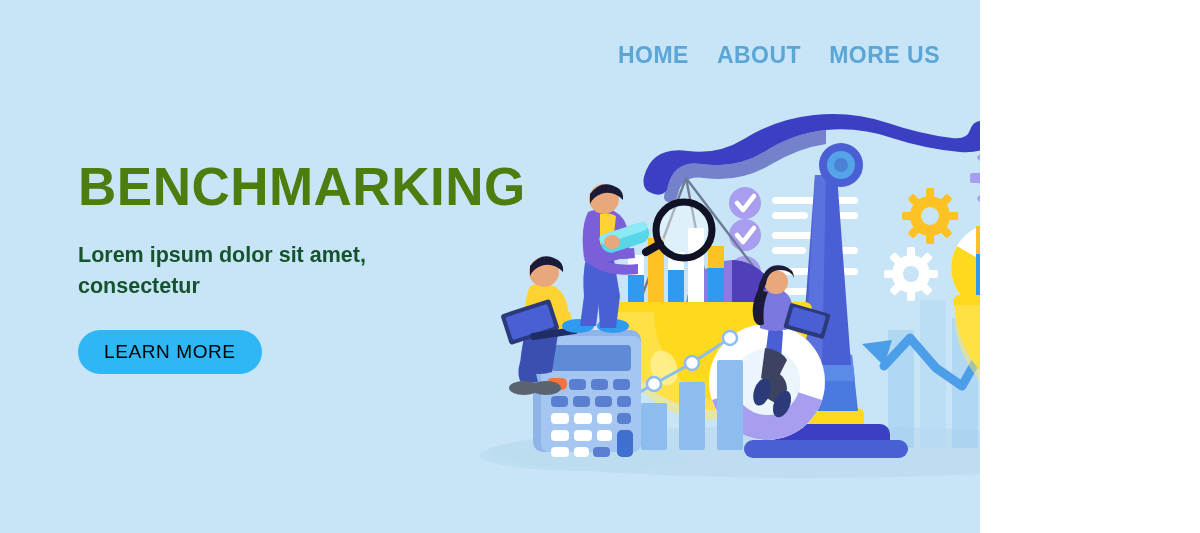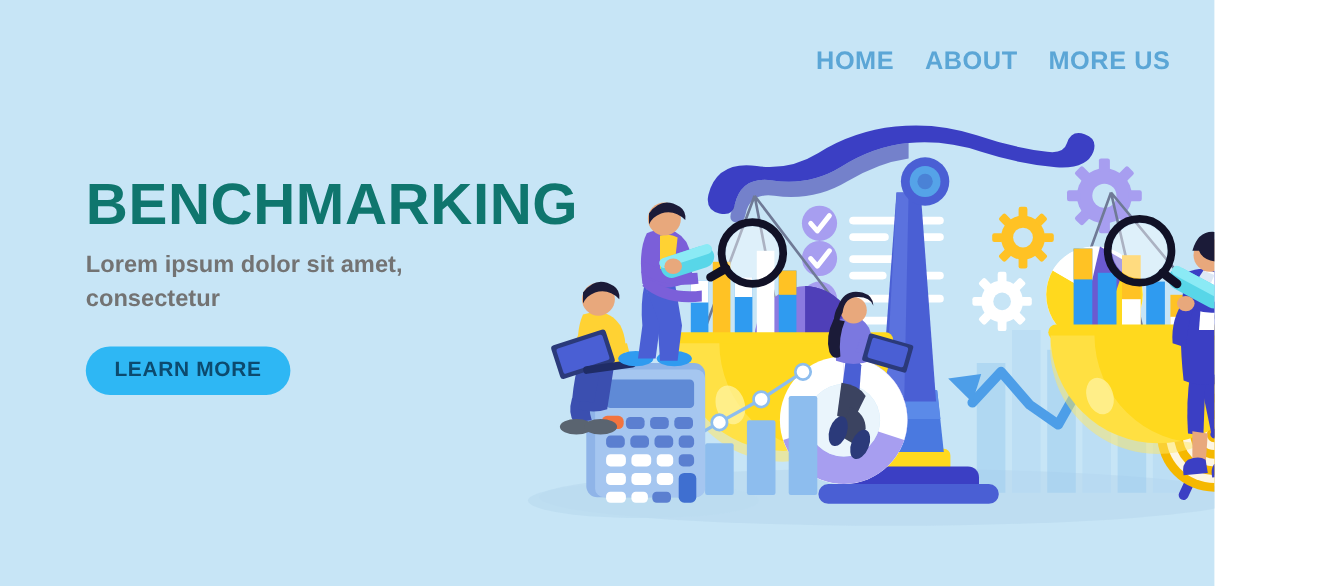--- a/index.html
+++ b/index.html
@@ -4,21 +4,21 @@
 <title>Benchmarking Landing Hero</title>
 <style>
   * { margin:0; padding:0; box-sizing:border-box; }
   html, body {
     width:1200px; height:533px;
     overflow:hidden;
     font-family:"Liberation Sans", sans-serif;
   }
   #stage {
     position:relative;
-    width:1104px; height:533px;
+    width:980px; height:533px;
     background:#c7e5f6;
     overflow:hidden;
   }
 
   
   #nav {
     position:absolute; top:42px; right:40px;
     display:flex; gap:28px; align-items:center;
     z-index:40;
   }
@@ -28,37 +28,37 @@
     letter-spacing:.5px;
     color:#5ba6d6;
     text-decoration:none;
     white-space:nowrap;
     cursor:pointer;
   }
 
   
   #copy { position:absolute; left:78px; top:160px; z-index:40; width:470px; }
   #headline {
-    font-size:53px; font-weight:bold; color:#0f766e;
+    font-size:53px; font-weight:bold; color:#4d7c0f;
     letter-spacing:.5px; line-height:1.02;
   }
   #subcopy {
-    margin-top:11px;
+    margin-top:26px;
     font-size:21.5px; font-weight:bold; line-height:1.45;
-    color:#737373;
+    color:#14532d;
     max-width:400px;
   }
   #cta {
     margin-top:28px;
     display:inline-block;
     background:#2eb7f4;
-    color:#0c4a6e;
+    color:#000000;
     border:none; border-radius:22px;
     padding:11px 26px;
-    font-size:19px; font-weight:bold; letter-spacing:.6px;
+    font-size:19px; font-weight:normal; letter-spacing:.6px;
     cursor:pointer;
     font-family:"Liberation Sans", sans-serif;
   }
 
   
   #art { position:absolute; inset:0; z-index:10; }
   #art svg { display:block; width:1200px; height:533px; }
 </style>
 </head>
 <body>

